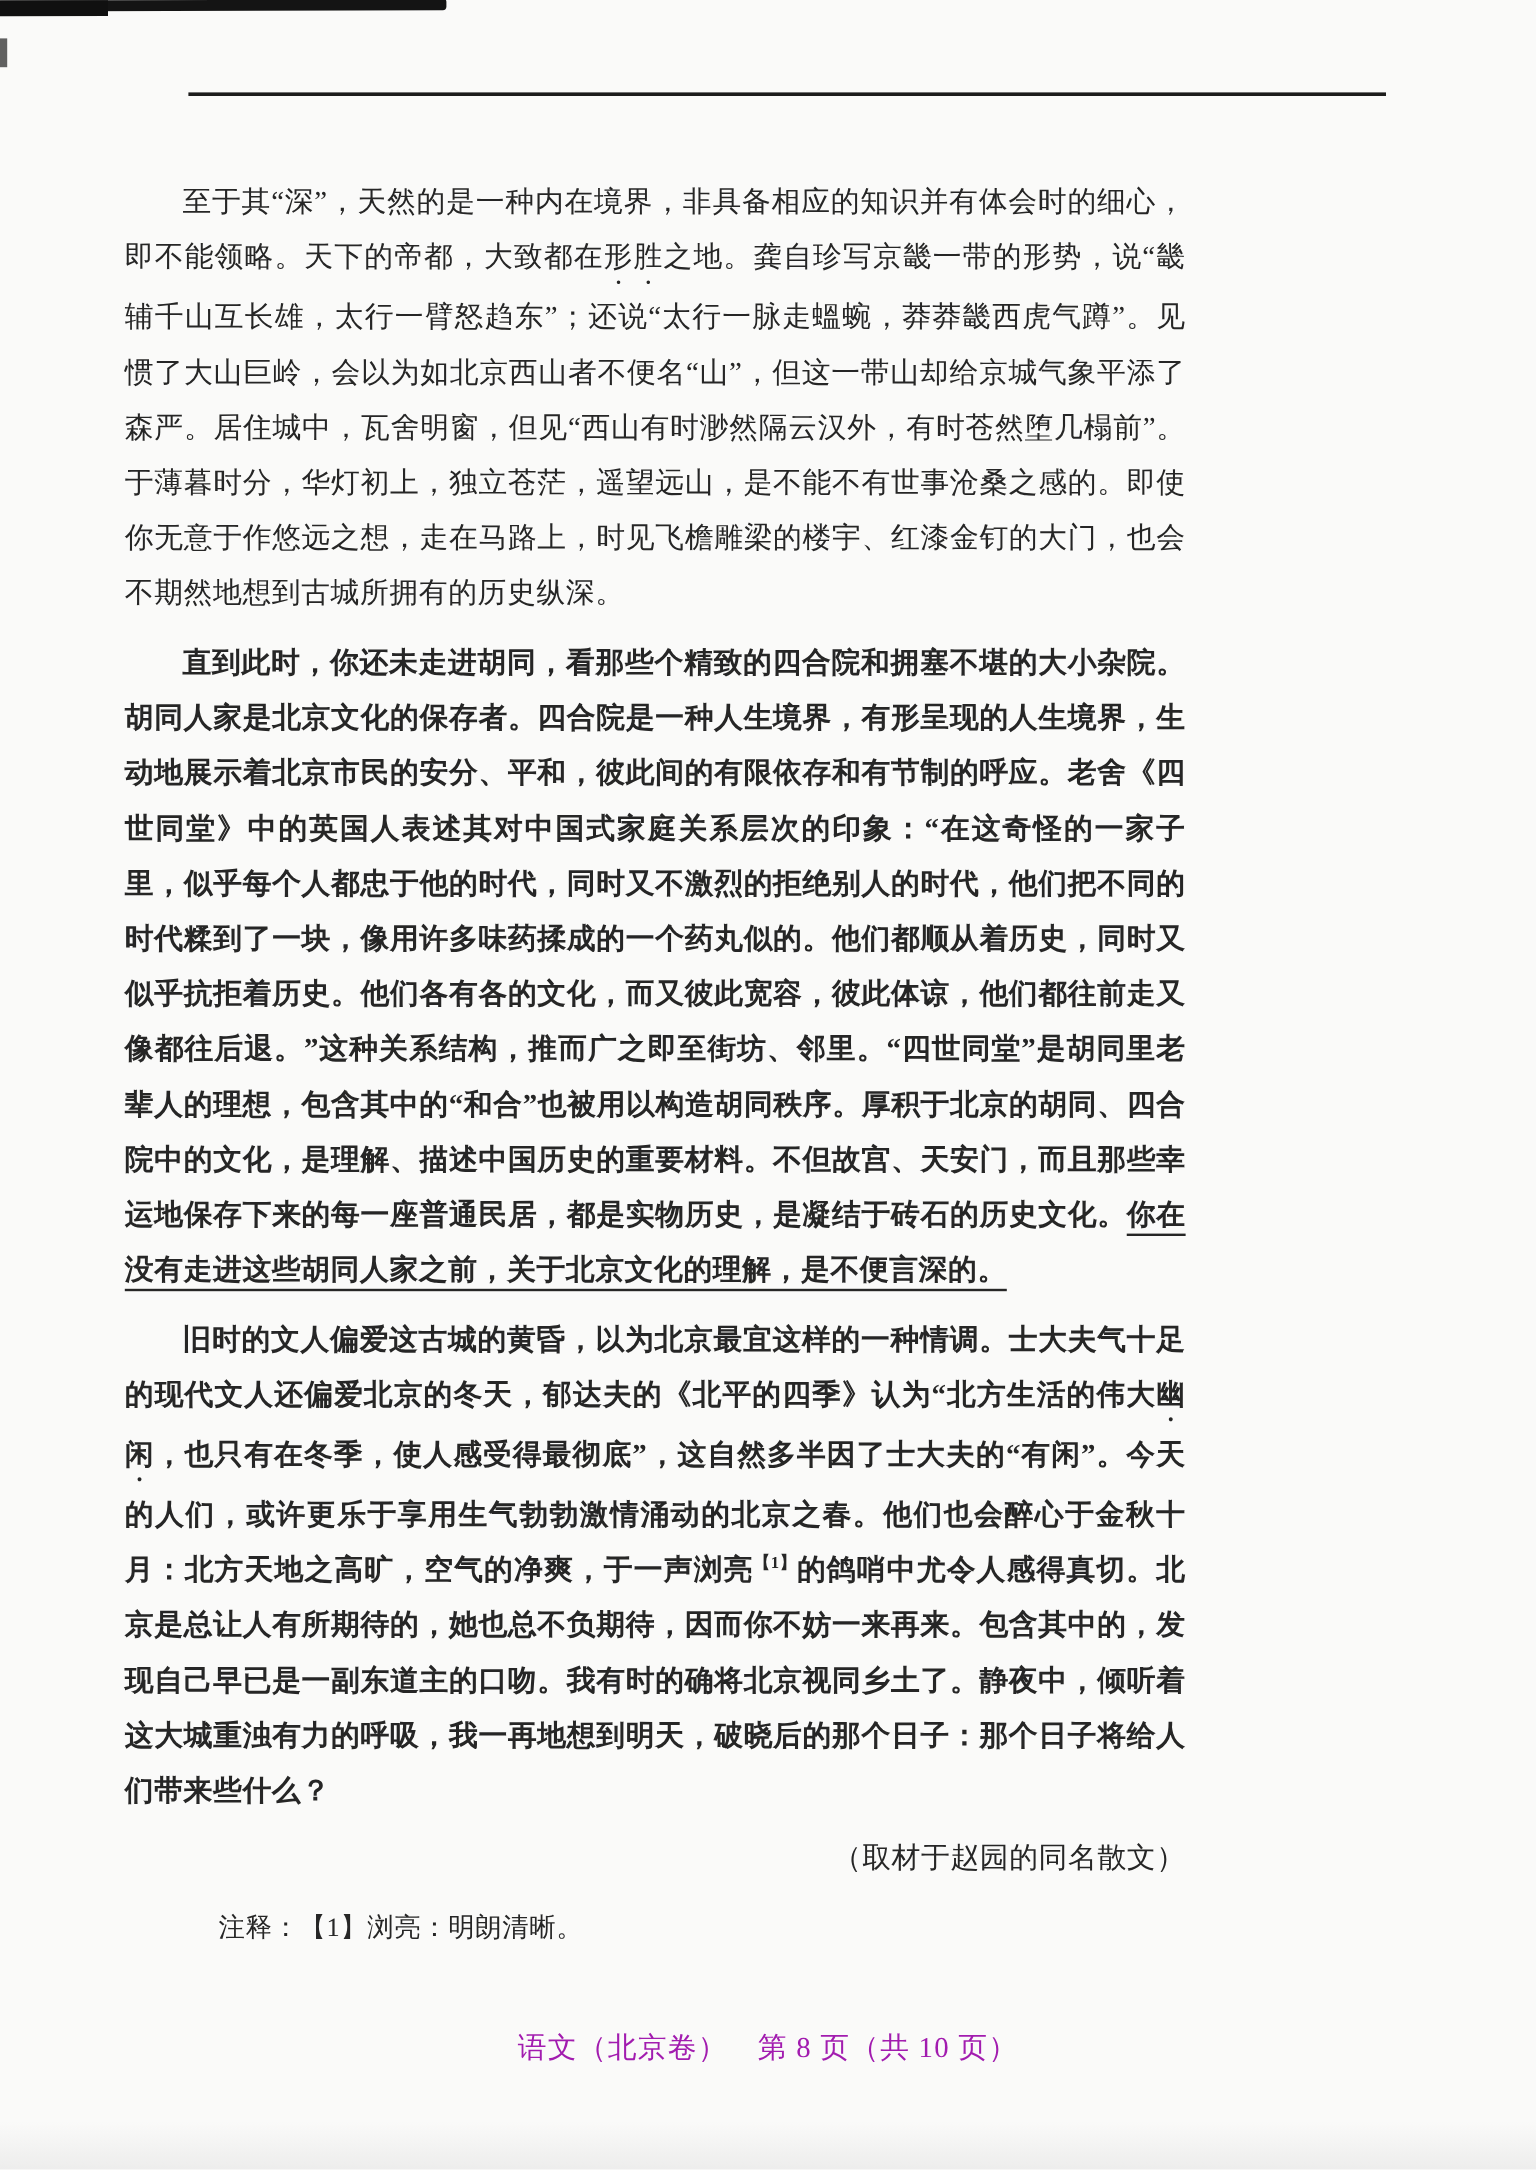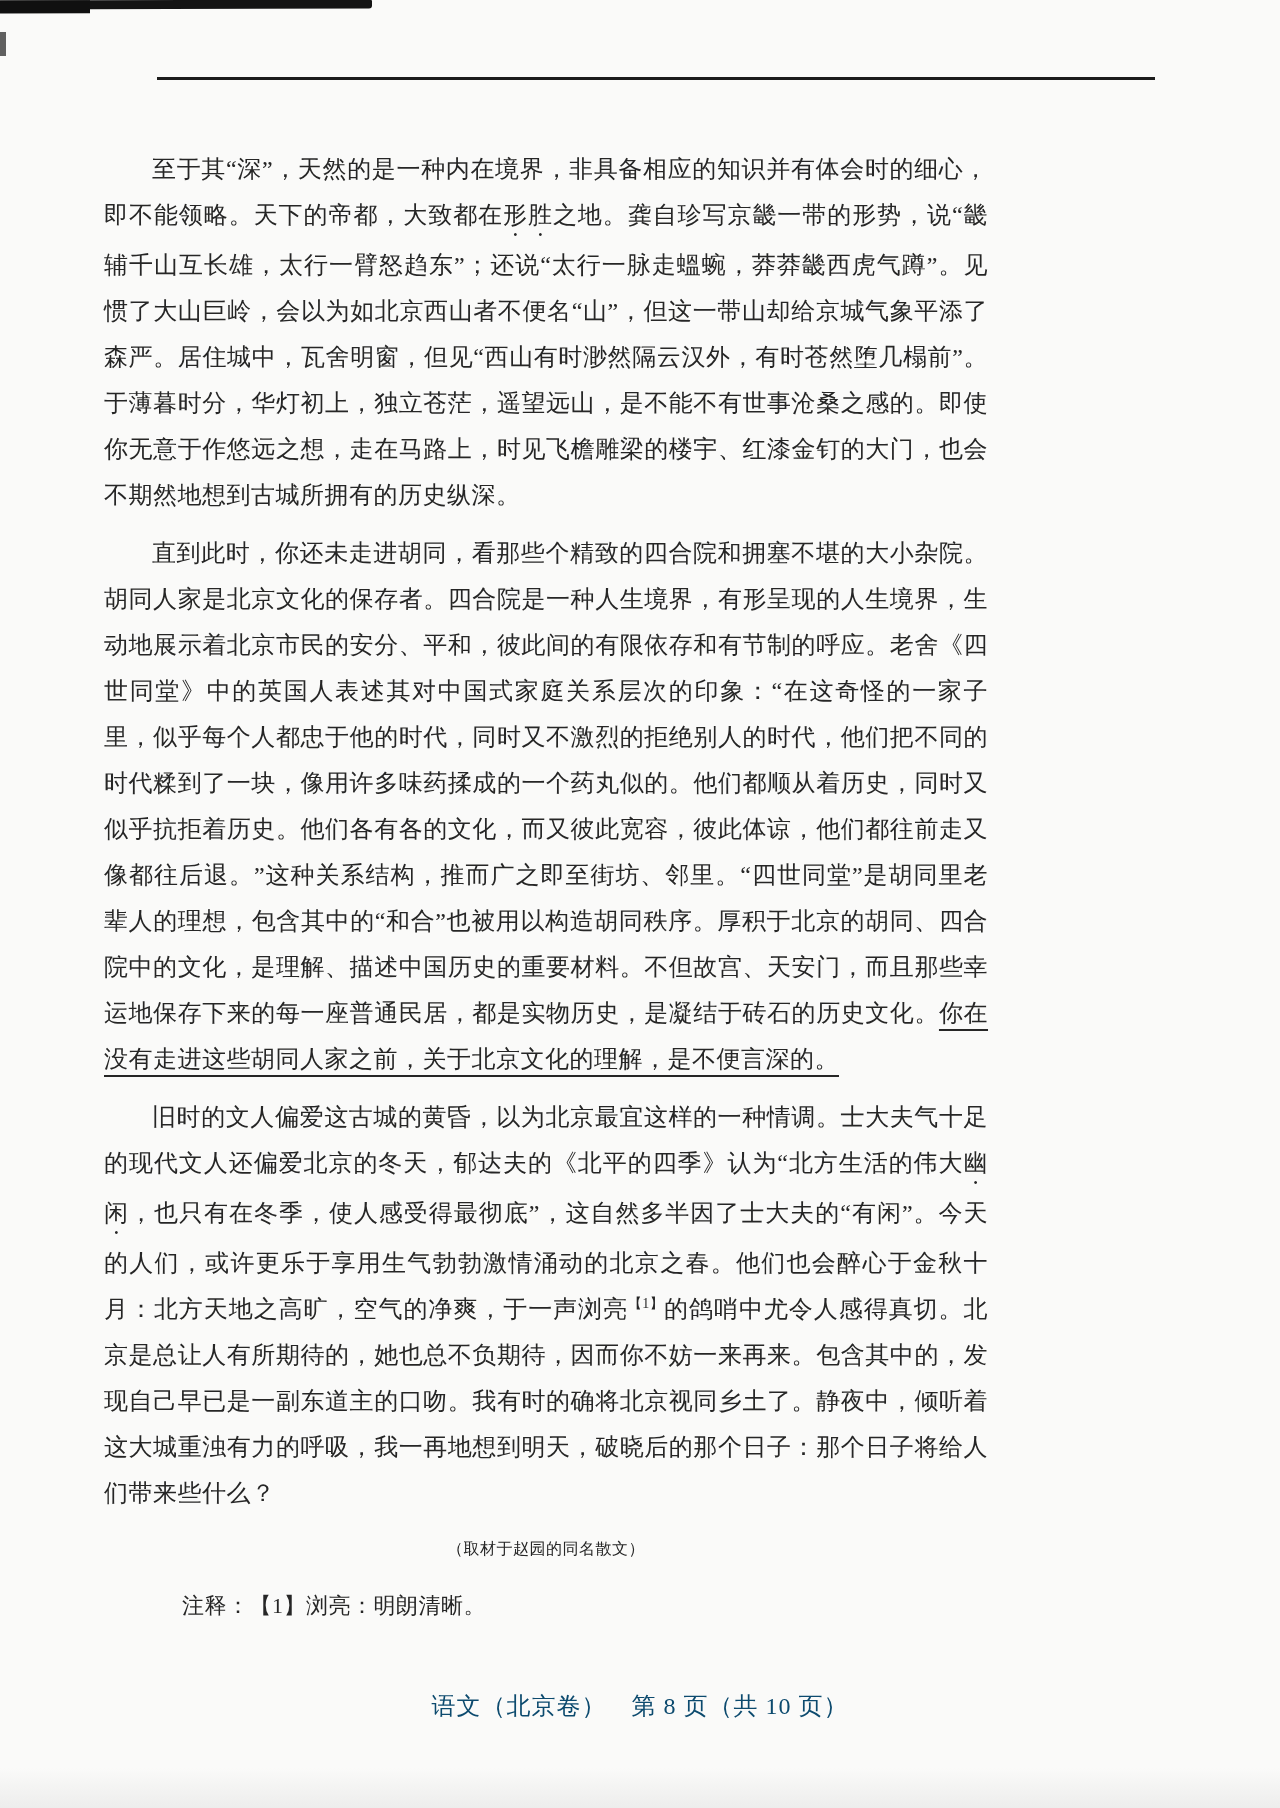--- a/index.html
+++ b/index.html
@@ -45,21 +45,21 @@
     color: #262626;
     font-size: 24px;
     line-height: 46px;
     text-align: justify;
     letter-spacing: 0.5px;
   }
   .article p {
     margin: 0;
     text-indent: 2em;
   }
-  .article p + p { margin-top: 12px; }
+  .article p + p { margin-top: 12px; font-weight: bold; }
 
   .em-dots {
     -webkit-text-emphasis: filled dot #262626;
     text-emphasis: filled dot #262626;
     -webkit-text-emphasis-position: under right;
     text-emphasis-position: under right;
   }
   .underline {
     text-decoration: underline;
     text-decoration-thickness: 1.5px;
@@ -67,37 +67,37 @@
   }
   .sup {
     vertical-align: super;
     font-size: 0.58em;
     line-height: 0;
     letter-spacing: 0;
   }
 
   .attribution {
     margin-top: 10px;
-    text-align: center;
-    font-size: 16px;
+    text-align: right;
+    font-size: 24px;
     line-height: 46px;
   }
   .footnote {
     margin-top: 14px;
     margin-left: 78px;
     font-size: 22px;
     line-height: 40px;
     text-align: left;
     text-indent: 0;
   }
   .page-footer {
     position: absolute; left: 0; top: 1690px;
     width: 1280px;
     text-align: center;
-    color: #0c4a6e;
+    color: #a21caf;
     font-size: 24px;
     letter-spacing: 1px;
   }
 </style>
 </head>
 <body>
 
 <div class="page">
   <div class="artifact-top"></div>
   <div class="artifact-left"></div>

